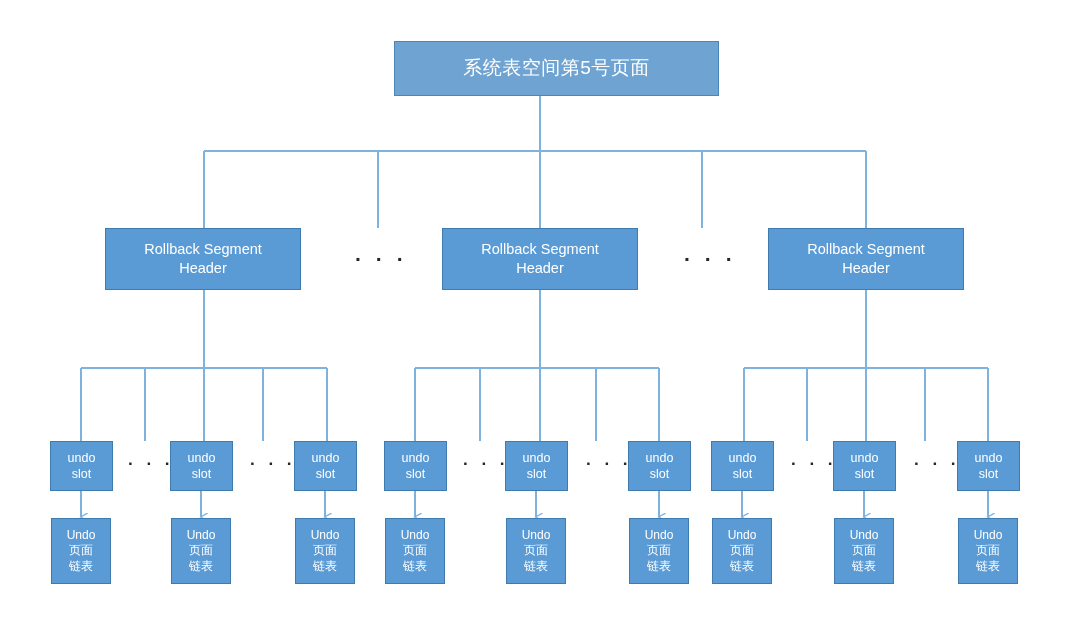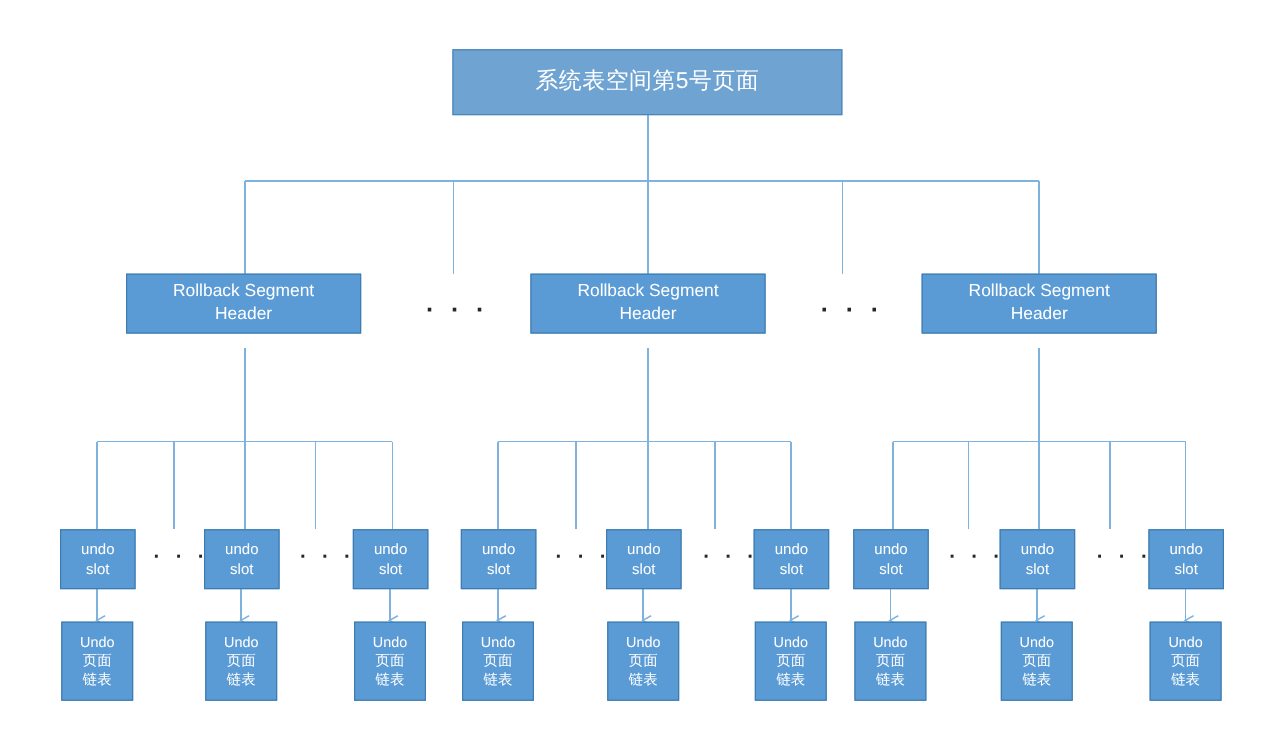--- a/index.html
+++ b/index.html
@@ -27,28 +27,28 @@
     align-items:center;
     justify-content:center;
     text-align:center;
     color:#ffffff;
     background:#5b9bd5;
     border:1px solid #3f7cad;
     line-height:1.28;
     z-index:2;
   }
   .node-root{
-    left:377px;top:41px;width:325px;height:55px;
+    left:394px;top:41px;width:325px;height:55px;
     font-size:19px;
     background:#6fa3d2;
     border:1px solid #4a86b8;
     letter-spacing:.5px;
   }
   .node-rsh{
-    top:228px;width:196px;height:50px;
+    top:228px;width:196px;height:62px;
     font-size:14.5px;
     background:#5b9bd5;
     border:1px solid #3f7cad;
   }
   .node-rsh .lbl{display:block;width:100%;}
   .node-slot{
     top:441px;width:63px;height:50px;
     font-size:12.5px;
     background:#5b9bd5;
     border:1px solid #3f7cad;

